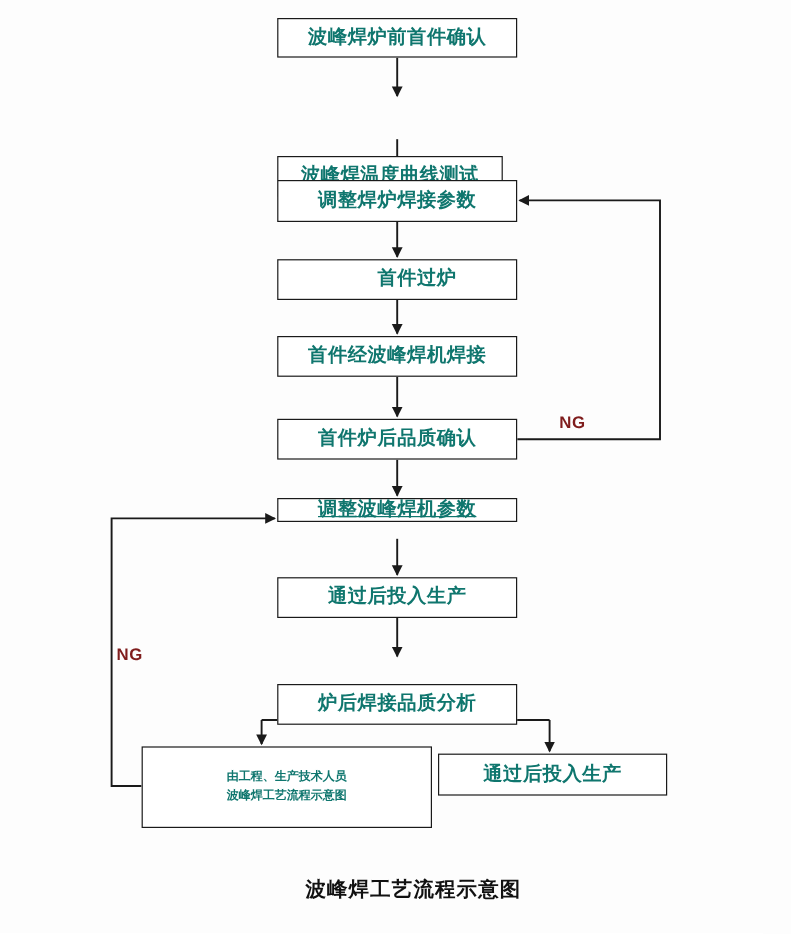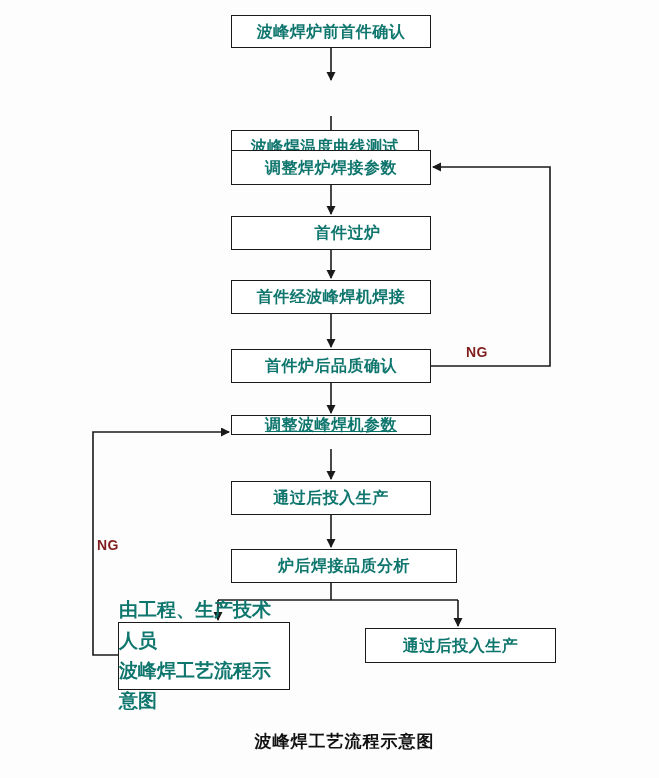--- a/index.html
+++ b/index.html
@@ -100,24 +100,24 @@
   <div class="box" style="left:231px; top:216px; width:200px; height:34px;padding-left:33px;">首件过炉</div>
 
   <div class="box" style="left:231px; top:280px; width:200px; height:34px;">首件经波峰焊机焊接</div>
 
   <div class="box" style="left:231px; top:349px; width:200px; height:34px;">首件炉后品质确认</div>
 
   <div class="box" style="left:231px; top:415px; width:200px; height:20px;text-decoration:underline;">调整波峰焊机参数</div>
 
   <div class="box" style="left:231px; top:481px; width:200px; height:34px;">通过后投入生产</div>
 
-  <div class="box" style="left:231px; top:549px; width:226px; height:34px;">炉后焊接品质分析</div>
+  <div class="box" style="left:231px; top:570px; width:200px; height:34px;">炉后焊接品质分析</div>
 
 
-  <div class="box" style="left:118px; top:622px; width:172px; height:68px; font-size:19px; font-weight:bold; letter-spacing:0; line-height:1.6;">
+  <div class="box" style="left:118px; top:622px; width:242px; height:68px; font-size:10px; font-weight:bold; letter-spacing:0; line-height:1.6;">
     <span>由工程、生产技术人员</span>
     <span>波峰焊工艺流程示意图</span>
   </div>
 
   <div class="box" style="left:365px; top:628px; width:191px; height:35px;">通过后投入生产</div>
 
   <div class="ng" style="left:466px; top:344px;">NG</div>
 
   <div class="ng" style="left:97px; top:537px;">NG</div>
 

